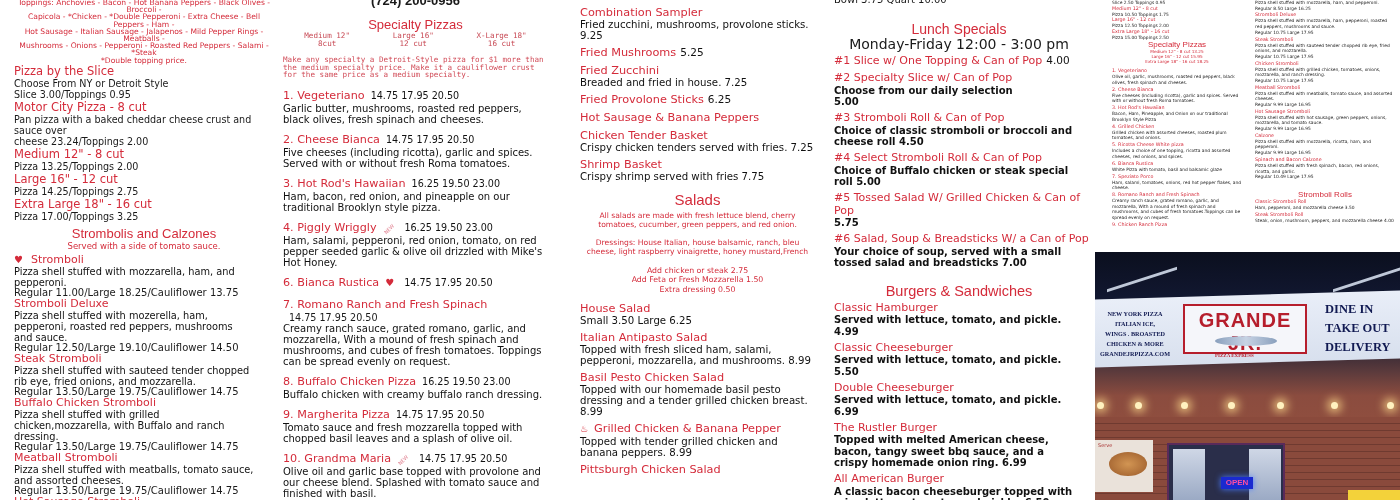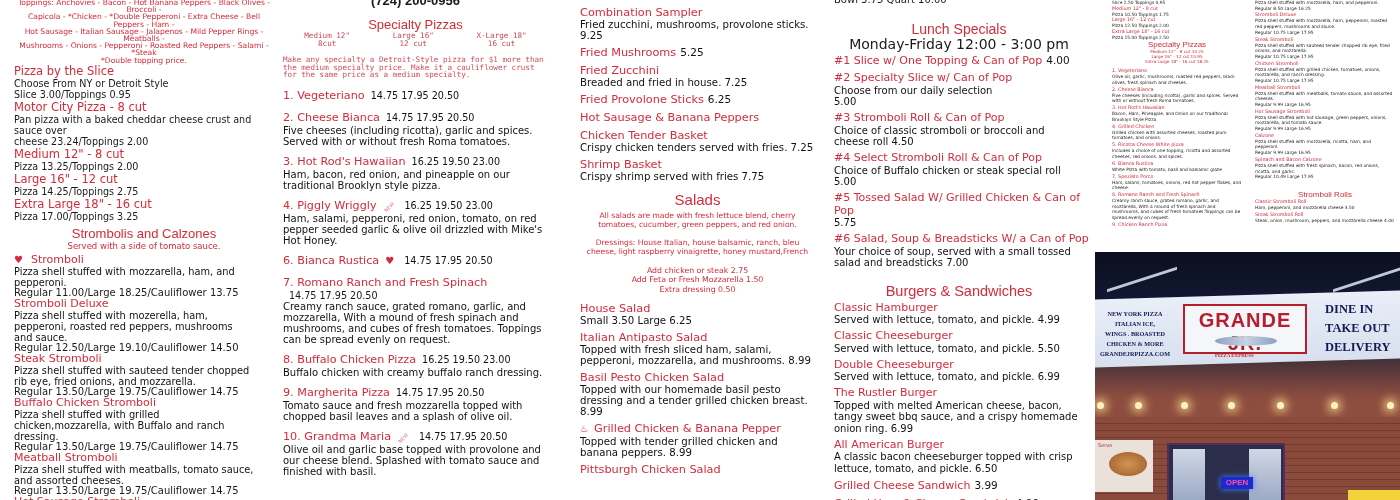--- a/index.html
+++ b/index.html
@@ -47,21 +47,21 @@
   #p3 .addons { color: #d42b3a; font-size: 7.8px; line-height: 9.6px; text-align: center; width: 235px; margin-top: 9px; margin-bottom: 8px; }
   .flame { color: #d42b3a; font-size: 9px; margin-right: 6px; }
 
   
   #p4 { left: 828px; width: 262px; padding-left: 6px; }
   #p4 .bowl { font-size: 10px; line-height: 10px; margin-top: -5px; }
   #p4 .sec-title { font-size: 14px; line-height: 17px; width: 250px; margin-top: 16px; }
   #p4 .hours { font-size: 14px; text-align: center; width: 250px; line-height: 12px; margin-bottom: 4px; }
   #p4 .item { margin-bottom: 4.5px; }
   #p4 .item .name { font-size: 11px; line-height: 12.5px; }
-  #p4 .item .desc { font-size: 10px; line-height: 11.5px; width: 245px; }
+  #p4 .item .desc { font-size: 10px; line-height: 11.5px; width: 245px; font-weight: bold; }
   #p4 .price-inline { color: #111; font-size: 10.5px; }
   #p4 .sec-title.burgers { margin-top: 14px; margin-bottom: 2px; font-size: 14.5px; }
 
   
   #p5 { left: 1095px; width: 305px; height: 252px; }
   #p5 .col { position: absolute; top: 0; width: 150px; }
   #p5 .colA { left: 17px; width: 130px; }
   #p5 .colB { left: 10px; width: 140px; left: 160px; }
   #p5 .tiny-name { color: #d42b3a; font-size: 4.8px; line-height: 6px; }
   #p5 .tiny-desc { font-size: 4.4px; line-height: 5.6px; color: #222; }
@@ -167,20 +167,21 @@
       </div>
     <div>
         <div>X-Large 18"</div>
         <div>16 cut</div>
       </div>
   </div>
   <div class="note">Make any specialty a Detroit-Style pizza for $1 more than the medium specialty price. Make it a cauliflower crust for the same price as a medium specialty.</div>
   <div id="p2-items">
       <div class="item">
         <div><span class="name">1. Vegeteriano</span><span class="price-inline">14.75  17.95  20.50</span></div>
+        <div class="desc">Garlic butter, mushrooms, roasted red peppers, black olives, fresh spinach and cheeses.</div>
       </div>
       <div class="item">
         <div><span class="name">2. Cheese Bianca</span><span class="price-inline">14.75  17.95  20.50</span></div>
         <div class="desc">Five cheeses (including ricotta), garlic and spices. Served with or without fresh Roma tomatoes.</div>
       </div>
       <div class="item">
         <div><span class="name">3. Hot Rod's Hawaiian</span><span class="price-inline">16.25  19.50  23.00</span></div>
         <div class="desc">Ham, bacon, red onion, and pineapple on our traditional Brooklyn style pizza.</div>
       </div>
       <div class="item">

